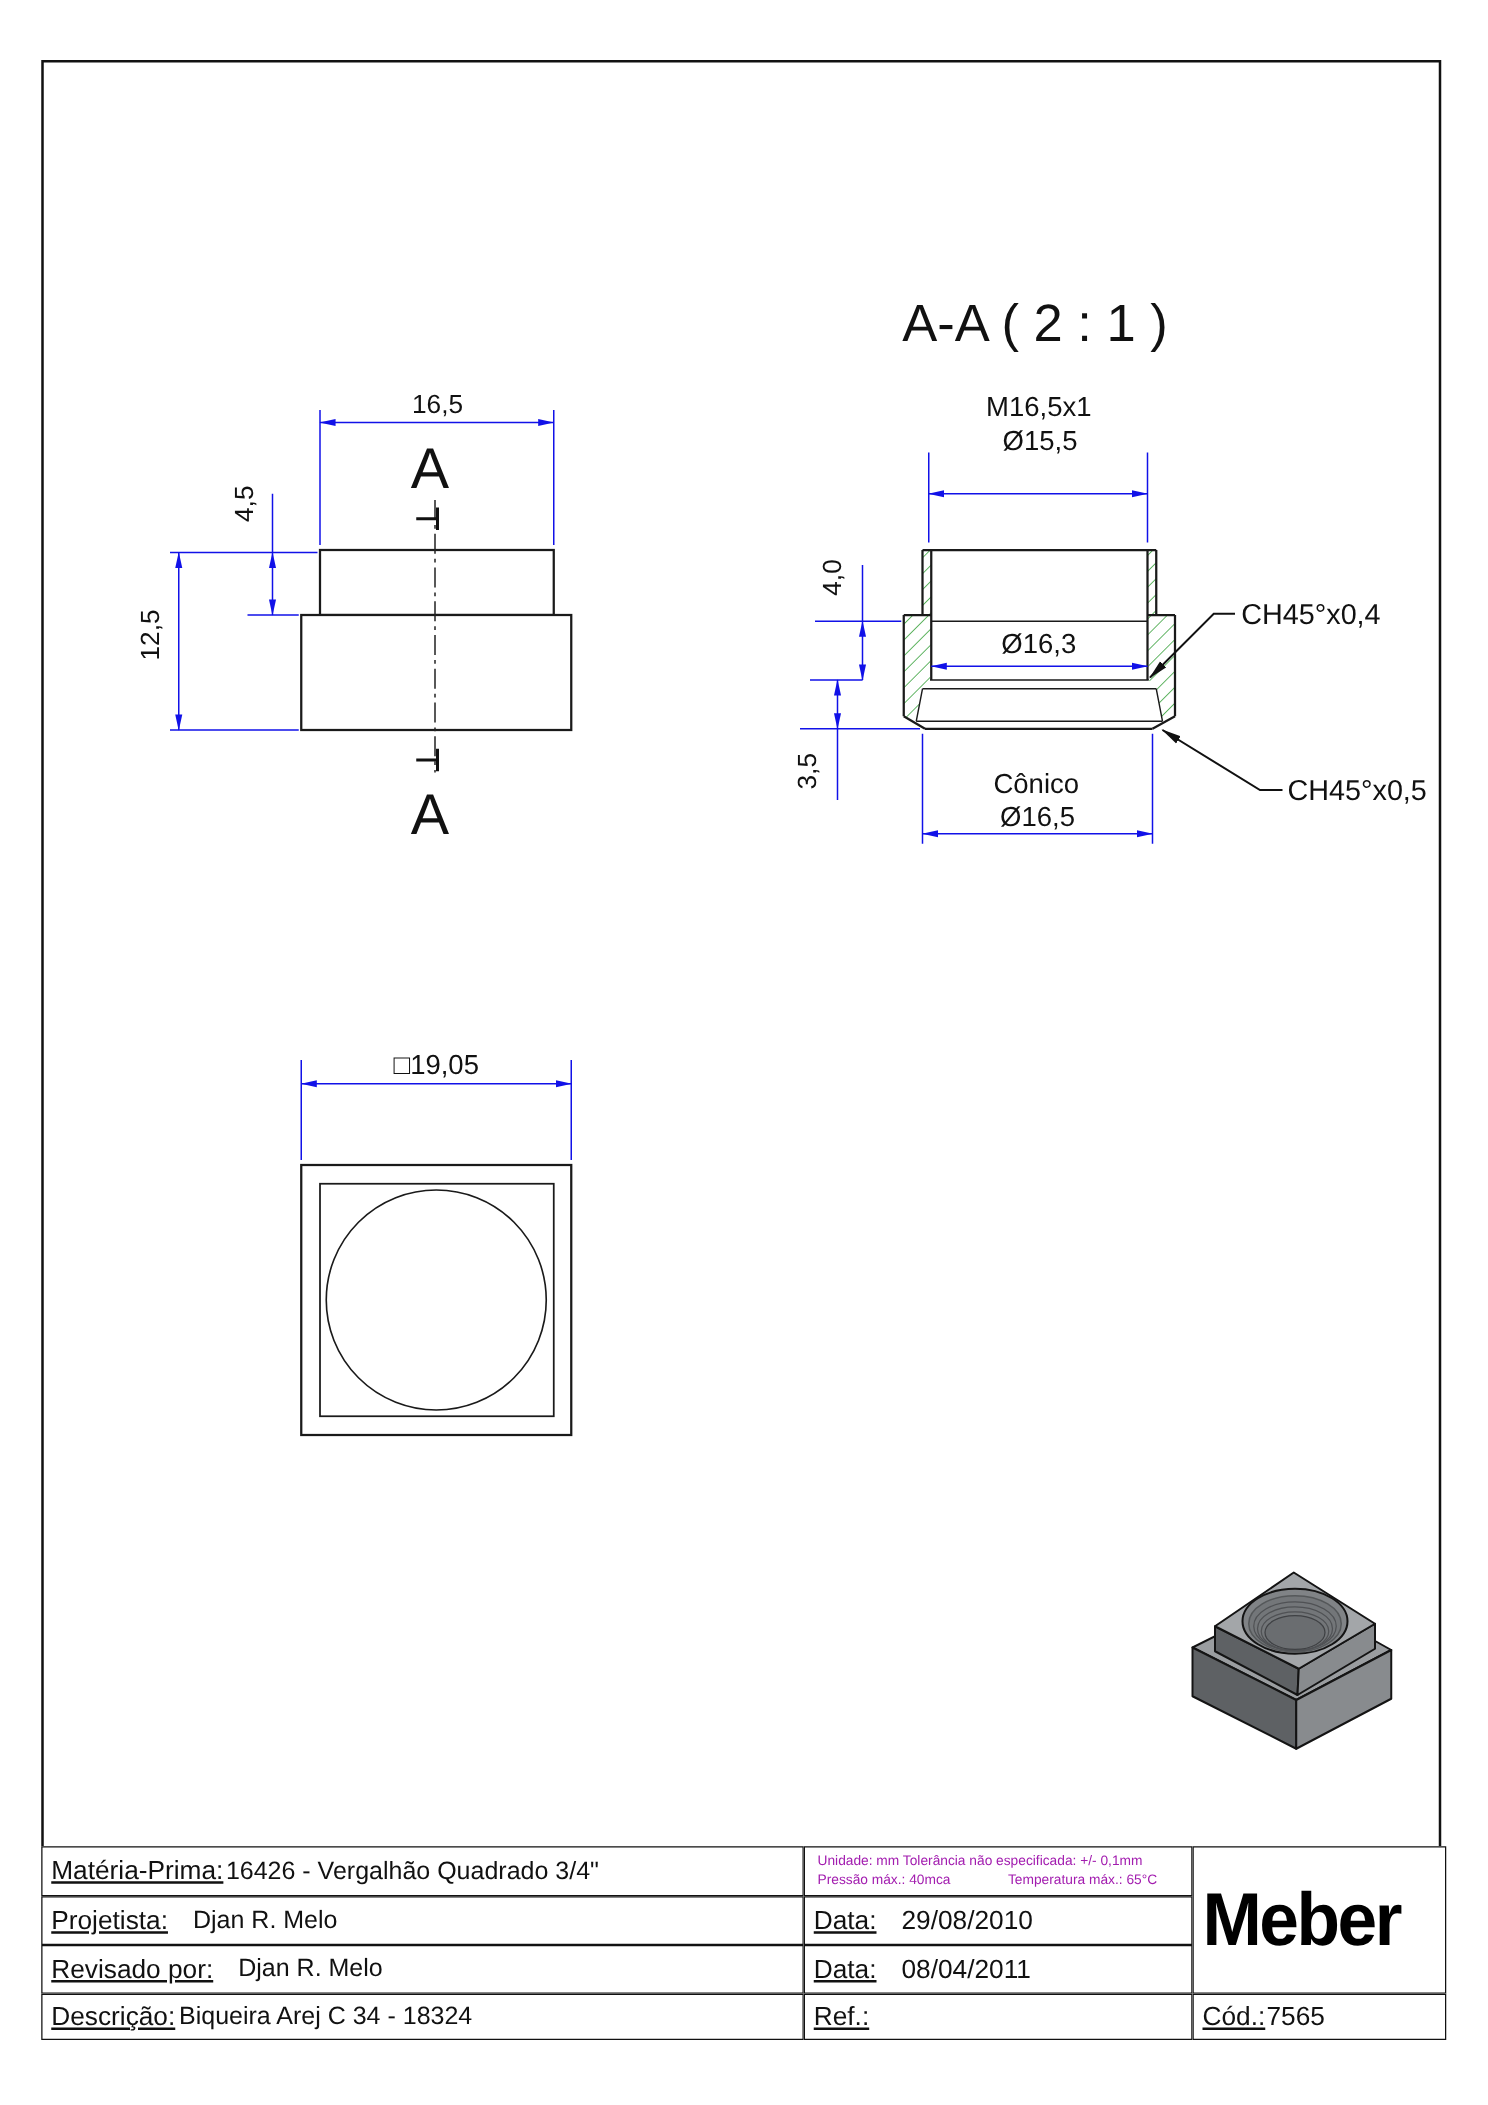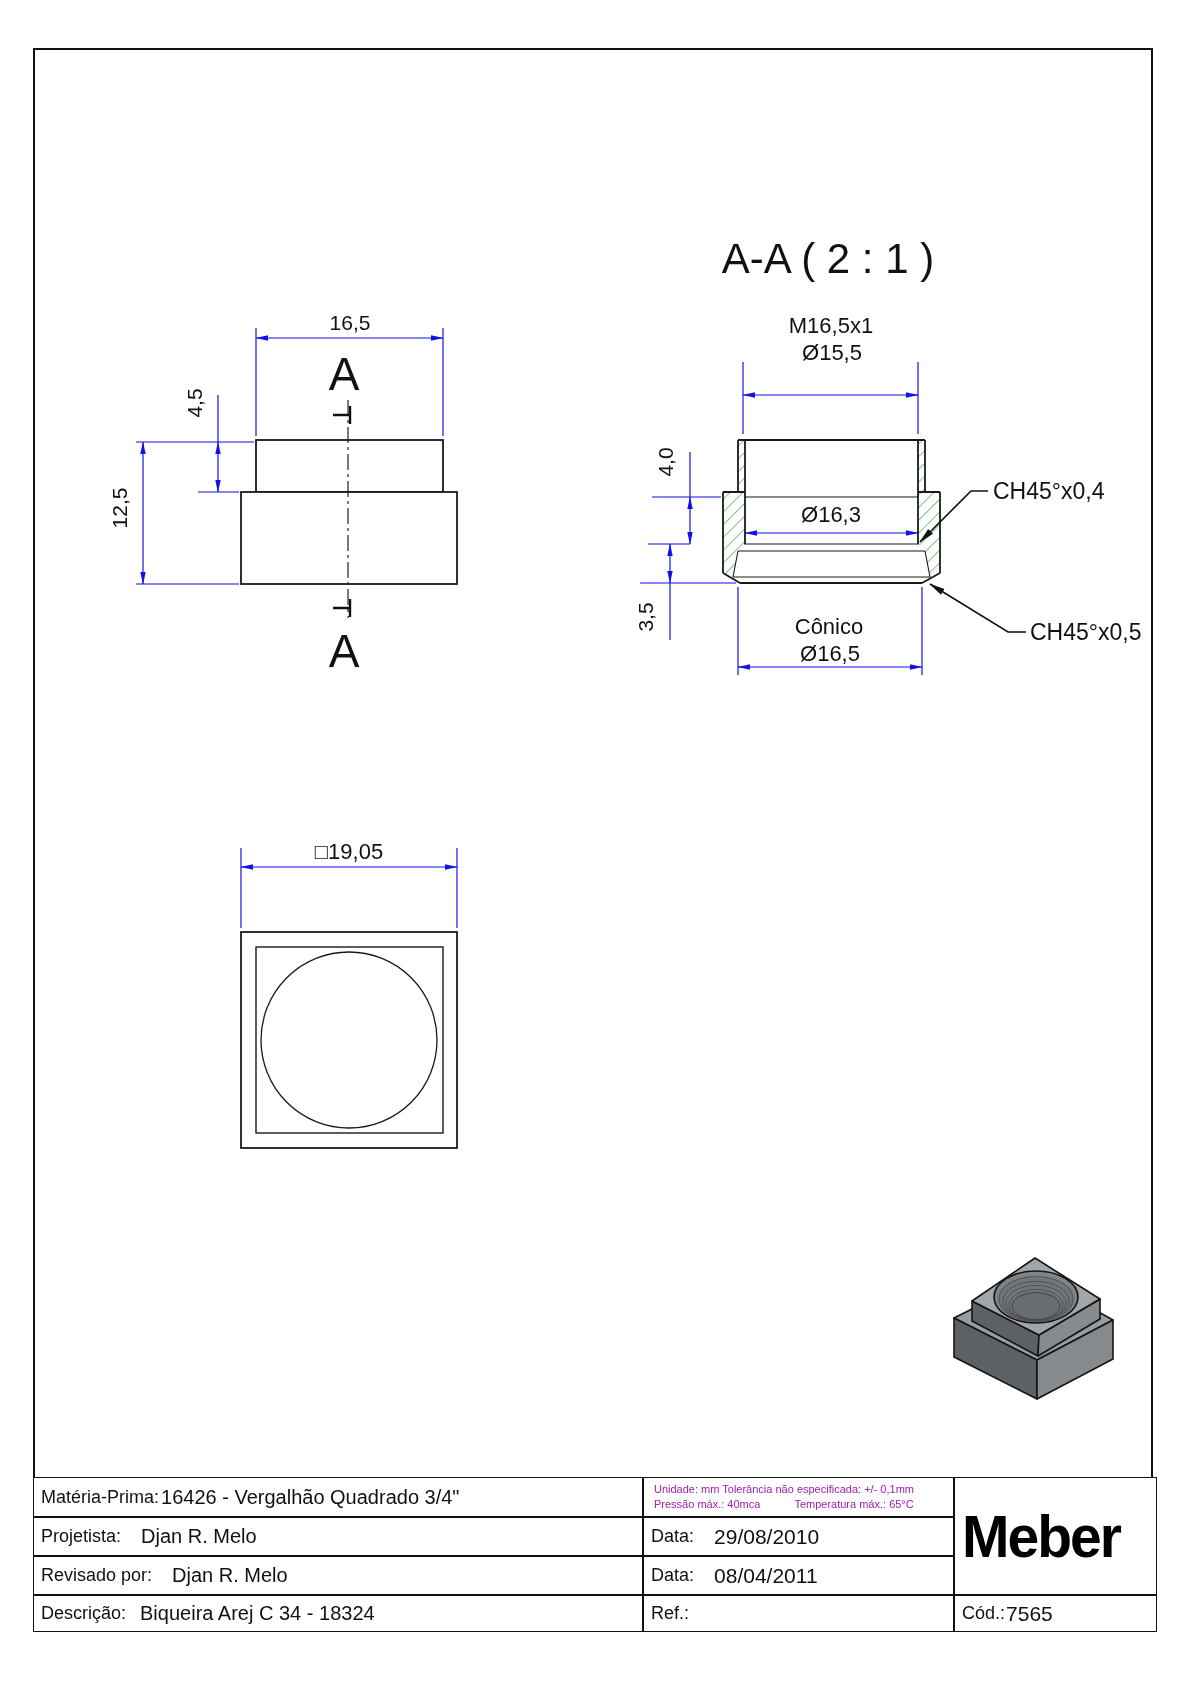--- a/index.html
+++ b/index.html
@@ -8,25 +8,25 @@
   svg text{font-family:"Liberation Sans",sans-serif;fill:#111;}
 
   
   .page-border{position:absolute;left:33px;top:48px;width:1120px;height:1580px;border:2px solid #111;box-sizing:border-box;}
 
   
   .tblock{position:absolute;left:33px;top:1477px;width:1124px;height:155px;box-sizing:border-box;
           display:grid;grid-template-columns:610px 311px 203px;grid-template-rows:40px 39px 39px 37px;
           background:#fff;z-index:5;}
   .cell{border:1px solid #111;box-sizing:border-box;display:flex;align-items:center;padding:0 7px;overflow:hidden;white-space:nowrap;background:#fff;}
-  .cell .lbl{font-size:18px;color:#111;}
+  .cell .lbl{font-size:21px;color:#111;text-decoration:underline;}
   .cell .val{font-size:20px;color:#111;margin-left:20px;}
   .specs{flex-direction:column;align-items:flex-start;justify-content:center;padding-left:10px;}
   .specs .s-line{font-size:11px;line-height:15px;color:#a21caf;}
-  .specs .s-line2{display:flex;gap:34px;text-align:center;}
+  .specs .s-line2{display:flex;gap:46px;text-align:center;}
   .logo-cell{grid-column:3;grid-row:1/4;justify-content:flex-start;}
   .logo{font-size:57px;font-weight:bold;letter-spacing:-2px;color:#000;transform:scaleY(1.05);}
   .cod-cell{grid-column:3;grid-row:4;}
 </style>
 </head>
 <body>
 
 <div id="sheet">
 
   <div class="page-border"></div>
@@ -209,21 +209,21 @@
       <span class="lbl">Revisado por:</span>
       <span class="val">Djan R. Melo</span>
     </div>
     <div class="cell" style="grid-column:2;grid-row:3">
       <span class="lbl">Data:</span>
       <span class="val" style="font-size:21px">08/04/2011</span>
     </div>
 
     <div class="cell" style="grid-column:1;grid-row:4">
       <span class="lbl">Descrição:</span>
-      <span class="val" style="margin-left:14px">Biqueira Arej C 34 - 18324</span>
+      <span class="val" style="margin-left:3px">Biqueira Arej C 34 - 18324</span>
     </div>
     <div class="cell" style="grid-column:2;grid-row:4">
       <span class="lbl">Ref.:</span>
     </div>
     <div class="cell cod-cell">
       <span class="lbl">Cód.:</span>
       <span class="val" style="margin-left:1px;font-size:21px">7565</span>
     </div>
   </div>
 

